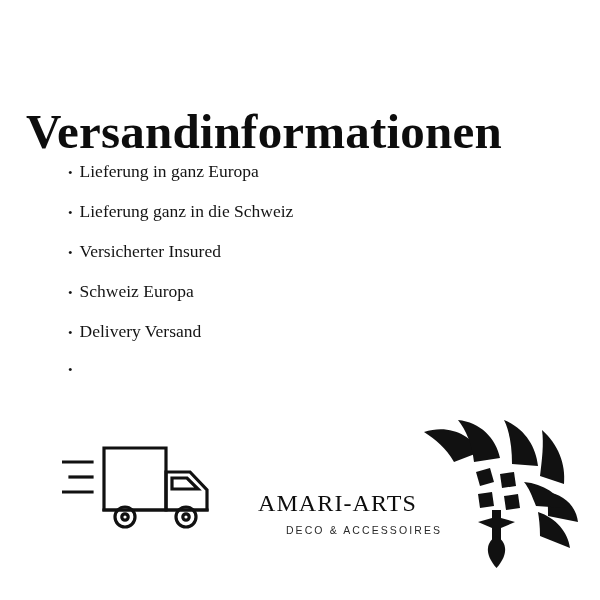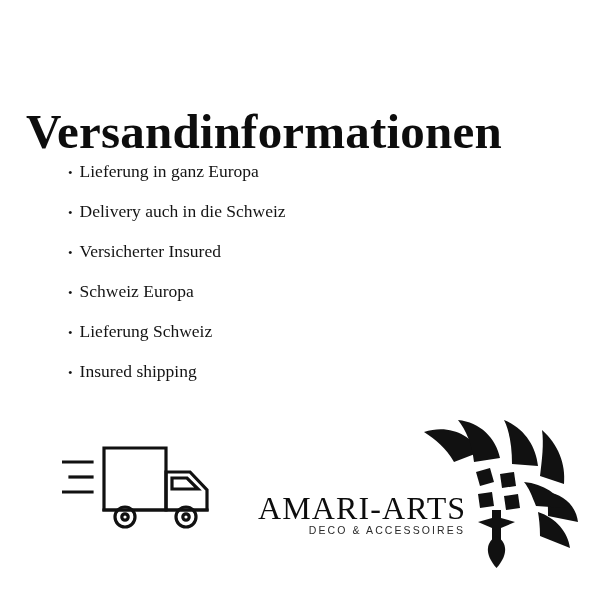--- a/index.html
+++ b/index.html
@@ -82,31 +82,31 @@
     top: 0px;
     width: 160px;
     height: 150px;
   }
   .brand-name {
     position: absolute;
     left: 0px;
     top: 72px;
     width: 190px;
     font-family: "Liberation Serif", serif;
-    font-size: 32px;
+    font-size: 24px;
     letter-spacing: 1.1px;
     color: #0d0d0d;
     white-space: nowrap;
   }
   .brand-tagline {
     position: absolute;
-    left: 17px;
+    left: 11px;
     top: 106px;
     width: 190px;
-    text-align: right;
+    text-align: center;
     font-family: "Liberation Sans", sans-serif;
     font-size: 10.5px;
     letter-spacing: 2.1px;
     color: #2a2a2a;
     white-space: nowrap;
   }
 </style>
 </head>
 <body>
 
@@ -114,37 +114,36 @@
 
   <h1 class="title">Versandinformationen</h1>
 
   <ul class="bullet-list">
     <li class="bullet-item">
       <span class="bullet-dot">•</span>
       <span class="bullet-text">Lieferung in ganz Europa</span>
     </li>
     <li class="bullet-item">
       <span class="bullet-dot">•</span>
-      <span class="bullet-text">Delivery auch in die Schweiz</span>
+      <span class="bullet-text">Lieferung ganz in die Schweiz</span>
     </li>
     <li class="bullet-item">
       <span class="bullet-dot">•</span>
       <span class="bullet-text">Versicherter Insured</span>
     </li>
     <li class="bullet-item">
       <span class="bullet-dot">•</span>
       <span class="bullet-text">Schweiz Europa</span>
     </li>
     <li class="bullet-item">
       <span class="bullet-dot">•</span>
-      <span class="bullet-text">Lieferung Schweiz</span>
-    </li>
-    <li class="bullet-item">
-      <span class="bullet-dot">•</span>
-      <span class="bullet-text">Insured shipping</span>
+      <span class="bullet-text">Delivery Versand</span>
+    </li>
+    <li class="bullet-item">
+      <span class="bullet-dot">•</span>
     </li>
   </ul>
 
   <div class="truck-icon">
     <svg viewBox="0 0 155 95" width="155" height="95" xmlns="http://www.w3.org/2000/svg">
       <g fill="none" stroke="#111111" stroke-width="3.2" stroke-linecap="square">
 
         <line x1="0" y1="22" x2="30" y2="22"></line>
         <line x1="8" y1="37" x2="30" y2="37"></line>
         <line x1="0" y1="52" x2="30" y2="52"></line>

